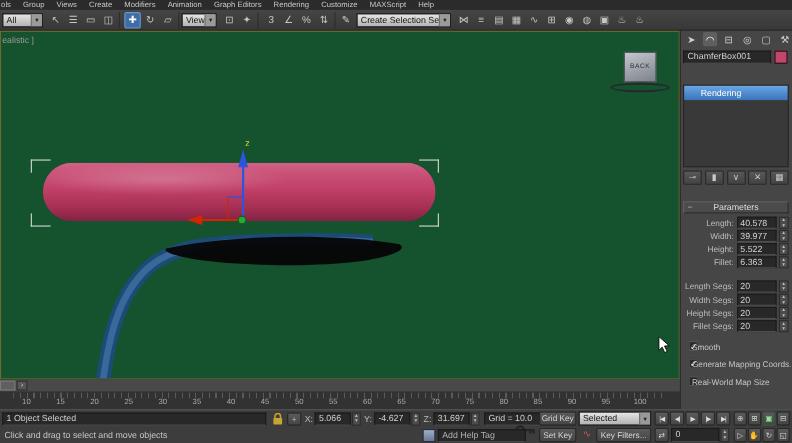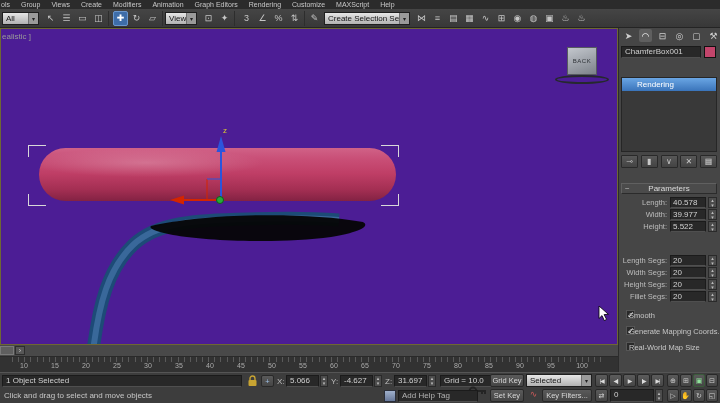--- a/index.html
+++ b/index.html
@@ -15,21 +15,21 @@
   .toolbar{position:absolute;left:0;top:9px;width:720px;height:19px;background:linear-gradient(#454545,#383838);border-bottom:1px solid #242424;display:flex;align-items:center;gap:2px;padding:0 2px;overflow:hidden}
   .grp{display:flex;align-items:center;gap:1px;padding:0 2px;border-right:1px solid #2d2d2d}
   .tbi{width:15px;height:15px;display:flex;align-items:center;justify-content:center;color:#c6c6c6;font-size:9px;line-height:15px;cursor:default}
   .tbi[data-hl="true"]{background:#3e6da8;border:1px solid #6b97cc;border-radius:2px;color:#fff}
   .dd{background:linear-gradient(#e6e6e6,#b2b2b2);border:1px solid #1e1e1e;color:#141414;font-size:8px;display:flex;align-items:center;padding:0 3px;position:relative;height:13px;white-space:nowrap;overflow:hidden}
   .dd::after{content:"▾";position:absolute;right:0;top:0;bottom:0;width:9px;background:#9a9a9a;border-left:1px solid #6f6f6f;font-size:6px;display:flex;align-items:center;justify-content:center;color:#222}
   .dd-dark{background:#323232;border:1px solid #1f1f1f;color:#d6d6d6;font-size:8px;display:flex;align-items:center;padding:0 3px;position:relative;white-space:nowrap}
   .dd-dark::after{content:"▾";position:absolute;right:0;top:0;bottom:0;width:10px;background:#4e4e4e;border-left:1px solid #2a2a2a;font-size:6px;display:flex;align-items:center;justify-content:center;color:#ccc}
 
   
-  .viewport{position:absolute;left:0;top:28px;width:618px;height:317px;background:#4c1d95;border:1px solid #6e6733;overflow:hidden}
+  .viewport{position:absolute;left:0;top:28px;width:618px;height:317px;background:#14532d;border:1px solid #6e6733;overflow:hidden}
   .vp-label{position:absolute;left:1px;top:3px;font-size:8px;color:#9a9a9a}
   .vcube{position:absolute;left:566px;top:18px;width:30px;height:28px;background:linear-gradient(160deg,#c3c7cd,#7d828a);border:1px solid #565a60;color:#2d3136;font-size:6px;display:flex;align-items:center;justify-content:center;letter-spacing:.5px}
   .vring{position:absolute;left:554px;top:46px;width:54px;height:9px;border:2px solid #26292d;border-radius:50%}
   .capsule{position:absolute;left:38px;top:119px;width:357px;height:53px;border-radius:27px;
     background:radial-gradient(ellipse 55% 45% at 30% 28%,rgba(255,255,255,.22),rgba(255,255,255,0) 60%),
                linear-gradient(180deg,#d06287 0%,#c94f77 20%,#bf3e66 48%,#a42f53 78%,#832243 100%)}
   .brk{position:absolute;width:18px;height:12px;border:0 solid #d8d8d8}
   .brk.tl{left:27px;top:116px;border-left-width:1px;border-top-width:1px}
   .brk.tr{left:380px;top:116px;border-right-width:1px;border-top-width:1px}
   .brk.bl{left:27px;top:165px;border-left-width:1px;border-bottom-width:1px}
@@ -233,20 +233,25 @@
       <div class="prow">
       <span class="plabel">Width:</span>
       <span class="pfield">39.977</span>
       <span class="pspin spin"></span>
     </div>
       <div class="prow">
       <span class="plabel">Height:</span>
       <span class="pfield">5.522</span>
       <span class="pspin spin"></span>
     </div>
+      <div class="prow">
+      <span class="plabel">Fillet:</span>
+      <span class="pfield">6.363</span>
+      <span class="pspin spin"></span>
+    </div>
     </div>
 
   <div class="prows segs">
 
   <div class="prow">
       <span class="plabel">Length Segs:</span>
       <span class="pfield">20</span>
       <span class="pspin spin"></span>
     </div>
       <div class="prow">

